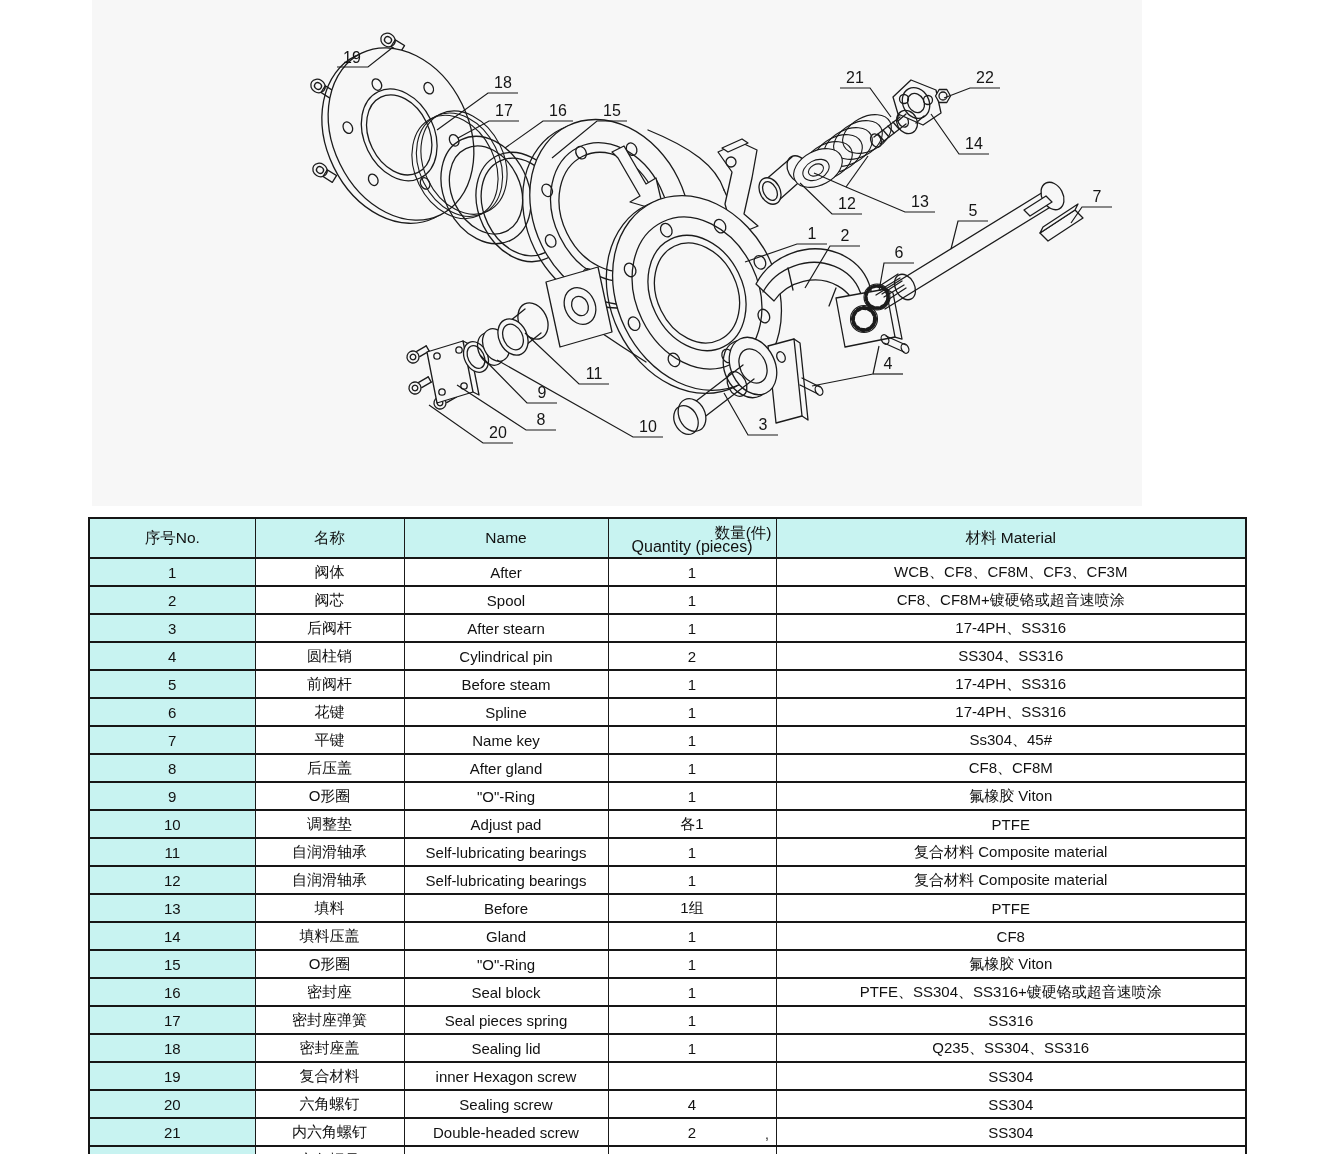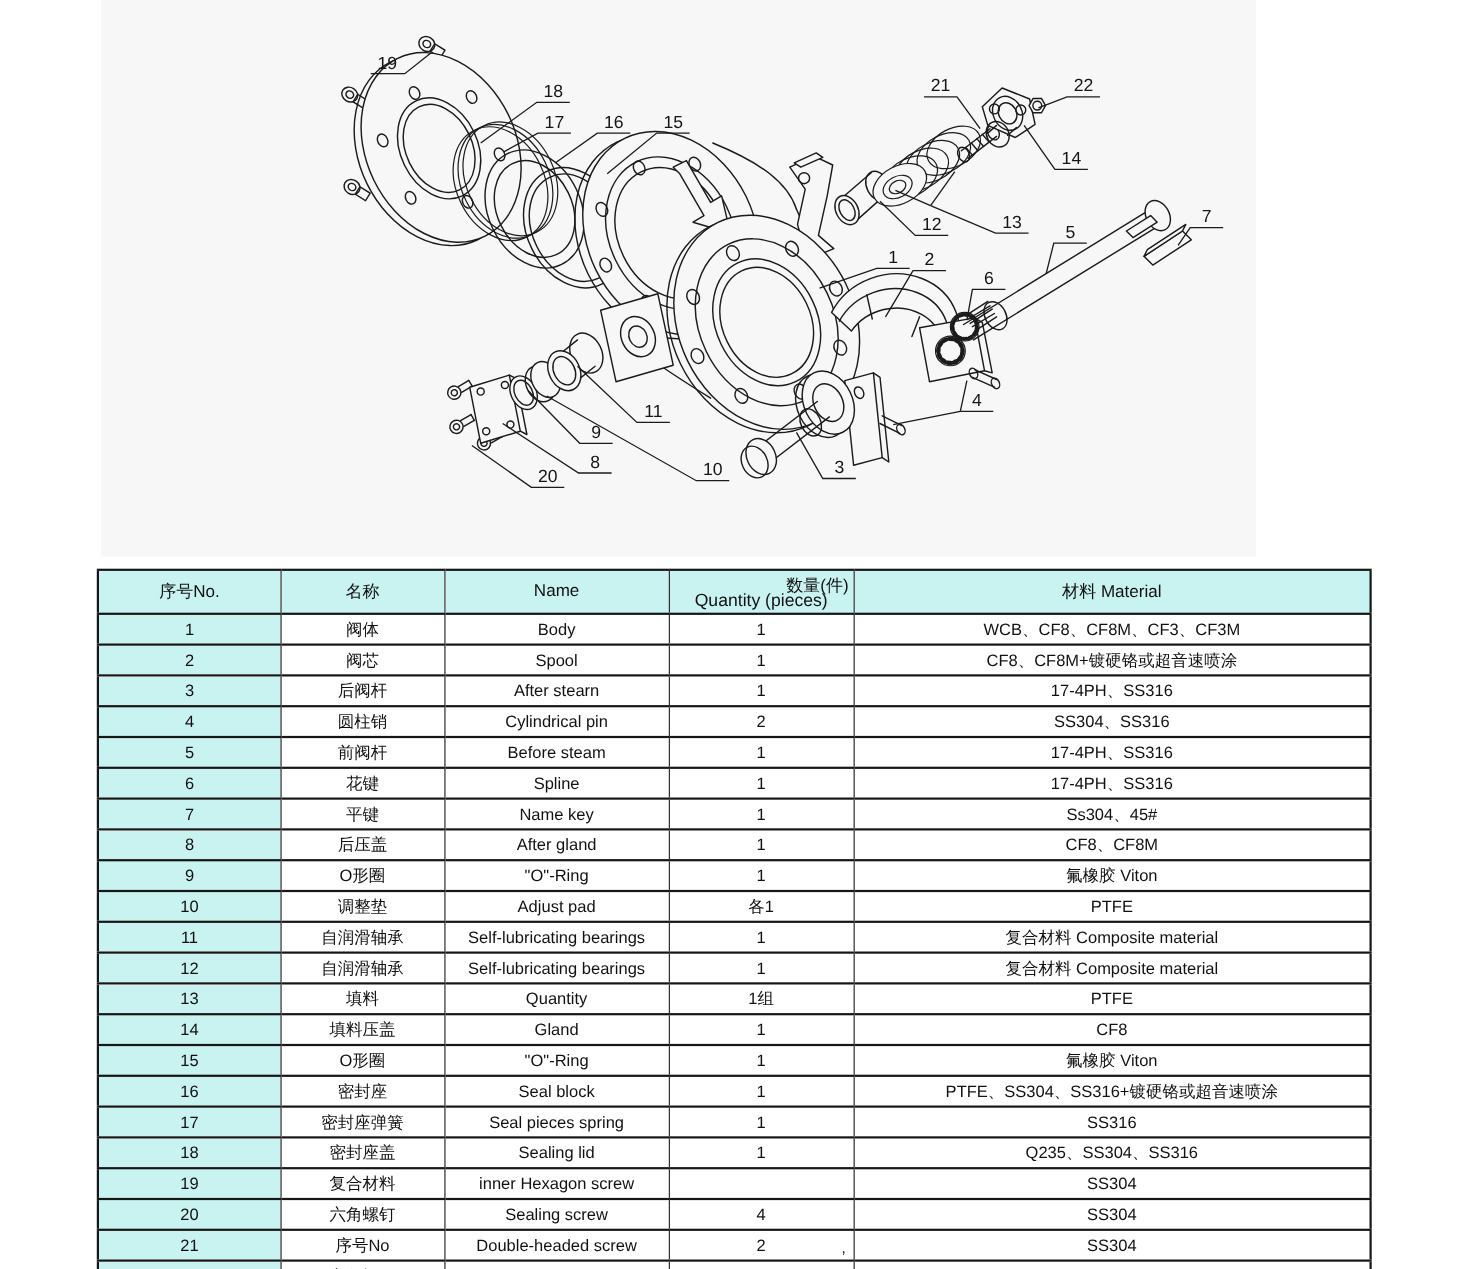--- a/index.html
+++ b/index.html
@@ -361,21 +361,21 @@
         <div class="qty-main">数量(件)</div>
         <div class="qty-sub">Quantity (pieces)</div>
       </th>
       <th>材料 Material</th>
     </tr>
   </thead>
   <tbody id="parts-body">
         <tr>
           <td class="accent">1</td>
           <td>阀体</td>
-          <td>Body</td>
+          <td>After</td>
           <td>1</td>
           <td>WCB、CF8、CF8M、CF3、CF3M</td>
         </tr>
         <tr>
           <td class="accent">2</td>
           <td>阀芯</td>
           <td>Spool</td>
           <td>1</td>
           <td>CF8、CF8M+镀硬铬或超音速喷涂</td>
         </tr>
@@ -445,21 +445,21 @@
         <tr>
           <td class="accent">12</td>
           <td>自润滑轴承</td>
           <td>Self-lubricating bearings</td>
           <td>1</td>
           <td>复合材料 Composite material</td>
         </tr>
         <tr>
           <td class="accent">13</td>
           <td>填料</td>
-          <td>Quantity</td>
+          <td>Before</td>
           <td>1组</td>
           <td>PTFE</td>
         </tr>
         <tr>
           <td class="accent">14</td>
           <td>填料压盖</td>
           <td>Gland</td>
           <td>1</td>
           <td>CF8</td>
         </tr>
@@ -500,21 +500,21 @@
         </tr>
         <tr>
           <td class="accent">20</td>
           <td>六角螺钉</td>
           <td>Sealing screw</td>
           <td>4</td>
           <td>SS304</td>
         </tr>
         <tr>
           <td class="accent">21</td>
-          <td>序号No</td>
+          <td>内六角螺钉</td>
           <td>Double-headed screw</td>
           <td>2</td>
           <td>SS304</td>
         </tr>
         <tr>
           <td class="accent">22</td>
           <td>六角螺母</td>
           <td>Hexagon nut</td>
           <td>2</td>
           <td>Ss304</td>

